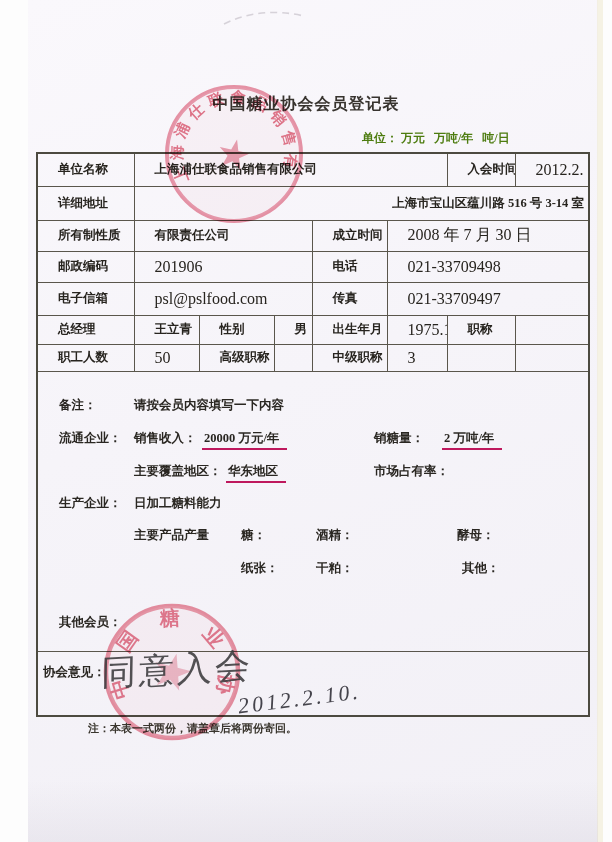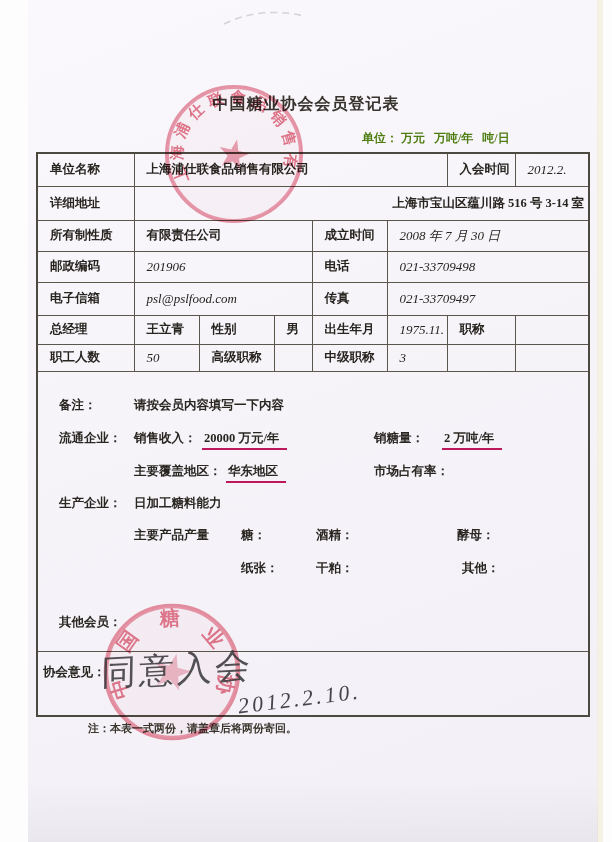--- a/index.html
+++ b/index.html
@@ -9,22 +9,22 @@
          background:linear-gradient(160deg,#faf8fc 0%,#f6f4f9 45%,#f2f0f6 100%);}
   .paper-edge-right{position:absolute;left:597px;top:0;width:6px;height:842px;background:#efe9cf;opacity:.55;}
   .paper-shade-bottom{position:absolute;left:28px;top:780px;width:570px;height:62px;
          background:linear-gradient(180deg,rgba(255,255,255,0),rgba(205,200,212,.25));}
   .title{position:absolute;left:0;top:94px;width:612px;text-align:center;
          font-size:16px;font-weight:bold;color:#37332e;letter-spacing:1px;}
   .units{position:absolute;left:362px;top:130px;font-size:12px;font-weight:bold;color:#4d7c0f;white-space:pre;}
   table.form{position:absolute;left:36px;top:152px;width:552px;border-collapse:collapse;
          table-layout:fixed;border:2px solid #4c4a40;}
   td{border:1px solid #5a564c;border-top-color:#615e46;font-size:12.5px;color:#27241f;
-     font-weight:bold;padding:2px 4px 2px 12px;vertical-align:middle;overflow:hidden;white-space:nowrap;}
-  td.n{font-weight:normal;font-size:13px;font-style:italic;}
+     font-weight:bold;padding:2px 4px 2px 20px;vertical-align:middle;overflow:hidden;white-space:nowrap;}
+  td.n{font-weight:normal;font-size:16px;}
   td.center{text-align:right;padding-left:0;}
   .bigcell{position:relative;height:247px;}
   .opcell{position:relative;height:63px;}
   .abs{position:absolute;white-space:nowrap;font-weight:bold;color:#2a2722;font-size:12.5px;}
   .u{border-bottom:2px solid #be185d;padding:0 8px 1px 2px;}
   .note{position:absolute;left:88px;top:721px;font-size:11px;font-weight:bold;color:#3a362e;}
   .stamp{position:absolute;mix-blend-mode:multiply;}
   .handwrite{position:absolute;left:101px;top:646px;font-size:35px;color:#3c3b3e;
          letter-spacing:3px;transform:rotate(-3deg) skewX(-4deg);opacity:.88;z-index:6;}
   .hw-date{position:absolute;left:238px;top:686px;font-size:22px;color:#33323a;

